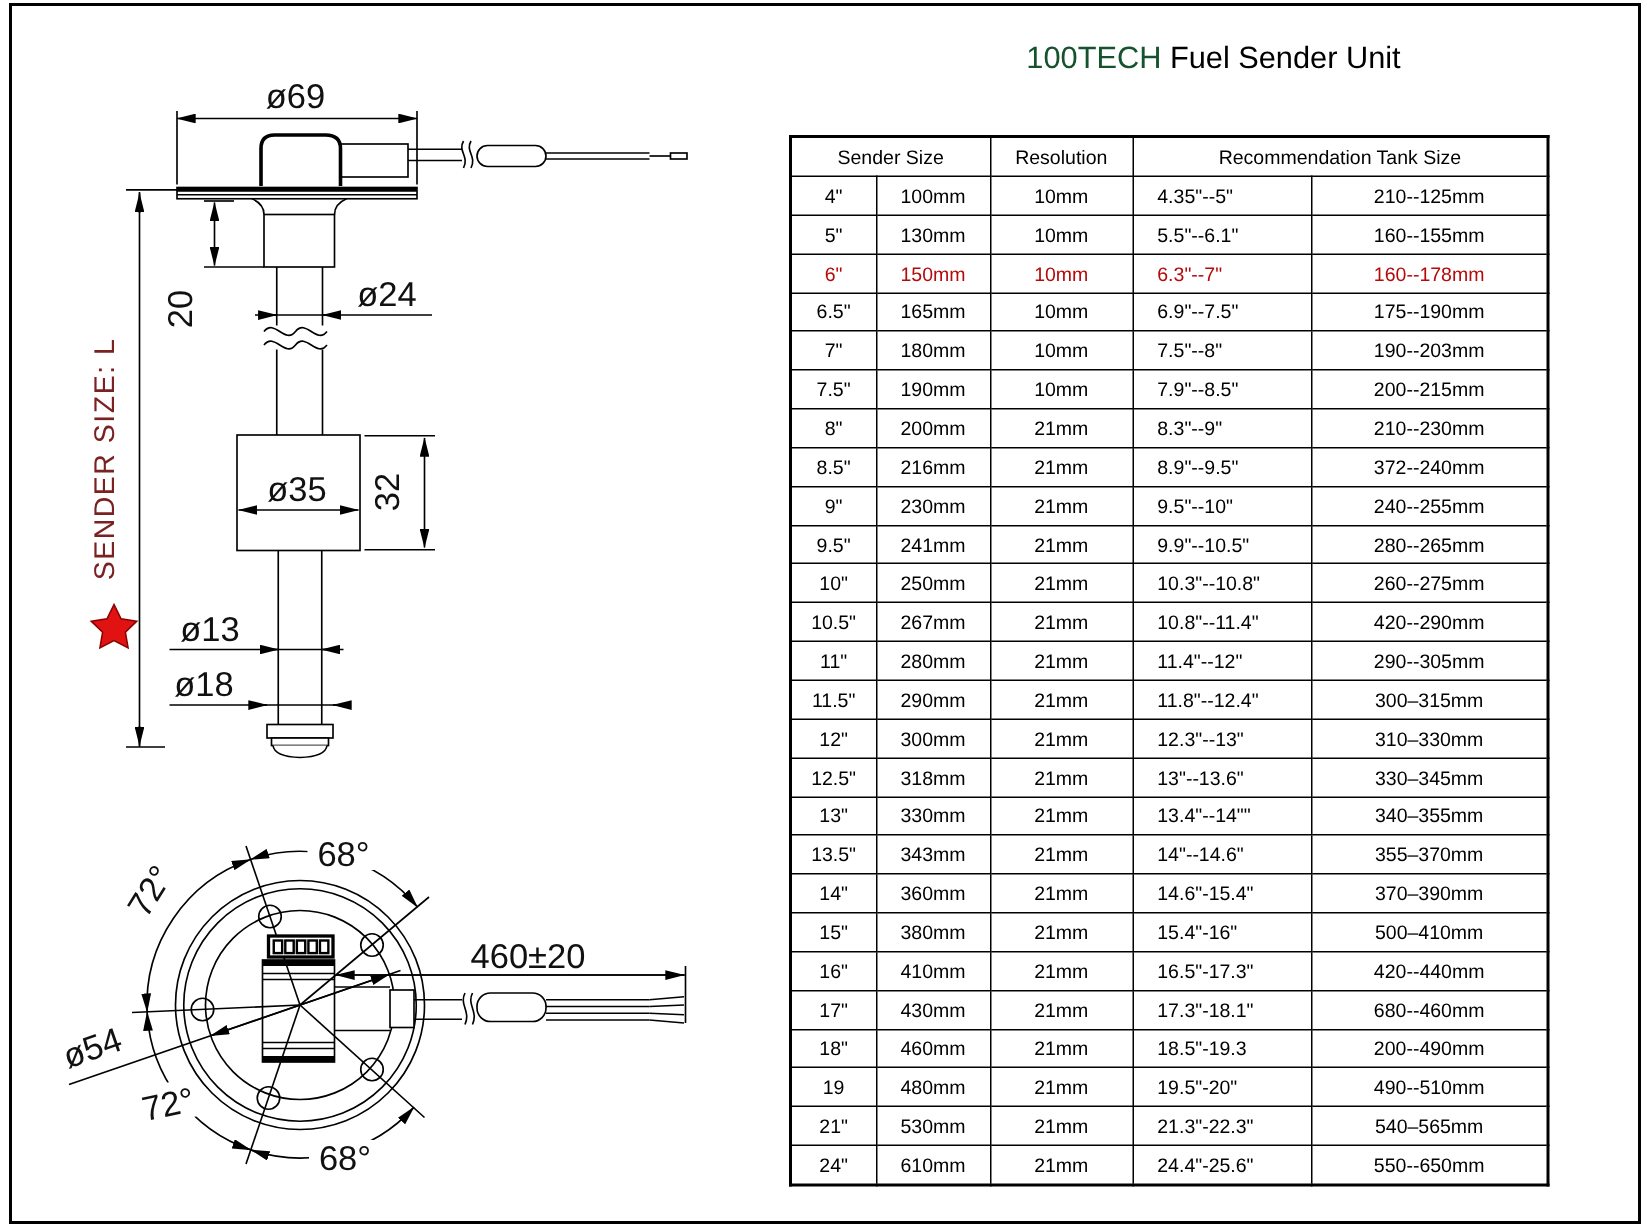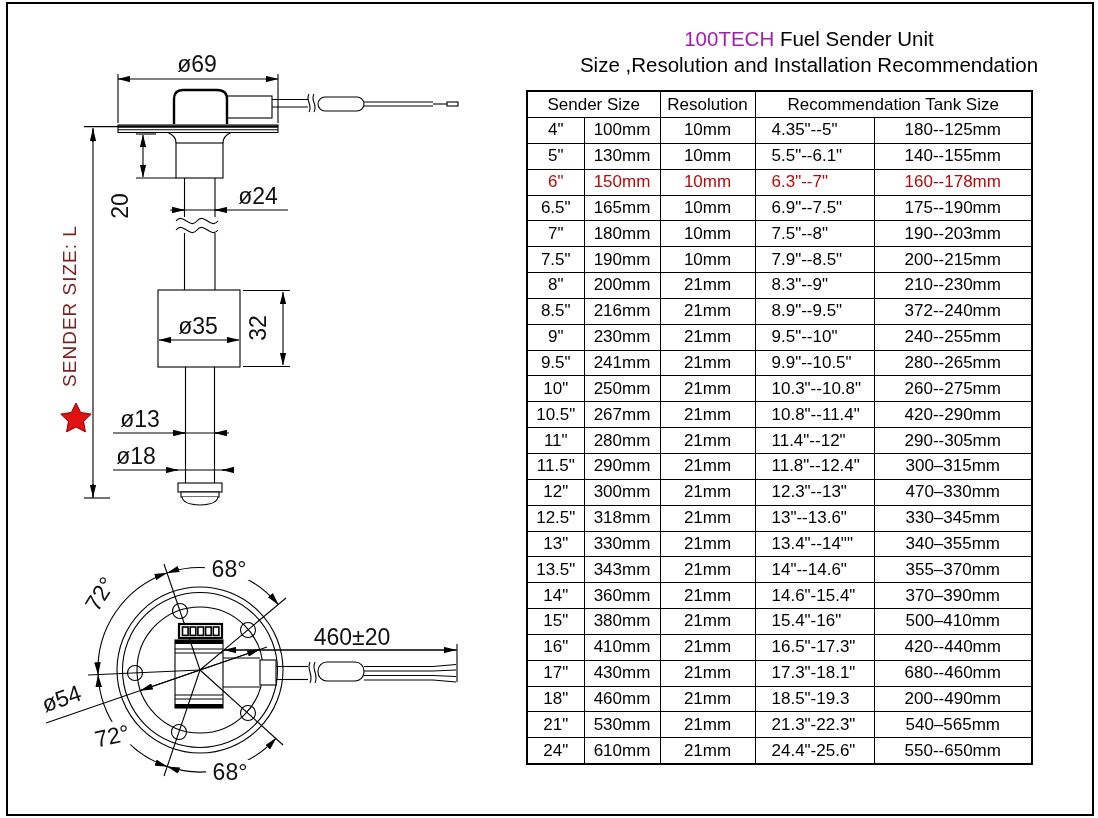--- a/index.html
+++ b/index.html
@@ -3,21 +3,21 @@
 <meta charset="utf-8">
 <style>
   html,body{margin:0;padding:0;width:1098px;height:818px;background:#fff;
     font-family:"Liberation Sans",sans-serif;overflow:hidden;position:relative;}
   .frame{position:absolute;left:6px;top:2px;right:4px;bottom:2px;
     border:2px solid #000;pointer-events:none;}
   .drawing{position:absolute;left:0;top:0;width:520px;height:818px;}
   .titleblock{position:absolute;left:526px;top:26px;width:566px;text-align:center;
     font-size:20.5px;line-height:26px;color:#000;white-space:nowrap;}
   .tbl{position:absolute;left:526px;top:90px;width:505px;border-collapse:collapse;
-    table-layout:fixed;font-size:17px;color:#000;border:2px solid #000;}
+    table-layout:fixed;font-size:13px;color:#000;border:2px solid #000;}
   .tbl th,.tbl td{border:1px solid #000;text-align:center;padding:0;
     font-weight:400;white-space:nowrap;overflow:hidden;}
   .tbl thead th{height:25px;}
   .tbl td{height:24.85px;}
   .tbl td.c3{text-align:left;padding-left:16px;}
   svg line,svg path,svg rect,svg circle{vector-effect:none;}
   .thin{stroke:#000;stroke-width:1.1;fill:none;}
   .thinw{stroke:#000;stroke-width:1.1;fill:#fff;}
   .bold{stroke:#000;stroke-width:2.4;fill:none;}
   .cad{font-family:"Liberation Sans",sans-serif;font-size:23px;fill:#111;}
@@ -213,23 +213,22 @@
       <text class="cad" x="112" y="744" text-anchor="middle">72°</text>
     </g>
     <rect x="206" y="760" width="48" height="24" fill="#fff"></rect>
     <text class="cad" x="230" y="780" text-anchor="middle">68°</text>
     <text class="cad" transform="rotate(-19 64 706)" x="64" y="706" text-anchor="middle">ø54</text>
   </g>
 </svg>
 
 <div class="titleblock">
   <div>
-    <span style="color: #a21caf;">100TECH</span><span> Fuel Sender Unit</span>
+    <span style="color: #14532d;">100TECH</span><span> Fuel Sender Unit</span>
   </div>
-  <div>Size ,Resolution and Installation Recommendation</div>
 </div>
 
 <table class="tbl">
   <colgroup>
     <col style="width:57px">
       <col style="width:76px">
       <col style="width:95px">
     <col style="width:119px">
       <col style="width:158px">
   </colgroup>
@@ -239,28 +238,28 @@
       <th>Resolution</th>
       <th colspan="2">Recommendation Tank Size</th>
     </tr>
   </thead>
   <tbody>
       <tr>
         <td class="c0">4"</td>
         <td class="c1">100mm</td>
         <td class="c2">10mm</td>
         <td class="c3">4.35"--5"</td>
-        <td class="c4">180--125mm</td>
+        <td class="c4">210--125mm</td>
       </tr>
       <tr>
         <td class="c0">5"</td>
         <td class="c1">130mm</td>
         <td class="c2">10mm</td>
         <td class="c3">5.5"--6.1"</td>
-        <td class="c4">140--155mm</td>
+        <td class="c4">160--155mm</td>
       </tr>
       <tr style="color: rgb(180, 10, 10);">
         <td class="c0">6"</td>
         <td class="c1">150mm</td>
         <td class="c2">10mm</td>
         <td class="c3">6.3"--7"</td>
         <td class="c4">160--178mm</td>
       </tr>
       <tr>
         <td class="c0">6.5"</td>
@@ -337,21 +336,21 @@
         <td class="c1">290mm</td>
         <td class="c2">21mm</td>
         <td class="c3">11.8"--12.4"</td>
         <td class="c4">300–315mm</td>
       </tr>
       <tr>
         <td class="c0">12"</td>
         <td class="c1">300mm</td>
         <td class="c2">21mm</td>
         <td class="c3">12.3"--13"</td>
-        <td class="c4">470–330mm</td>
+        <td class="c4">310–330mm</td>
       </tr>
       <tr>
         <td class="c0">12.5"</td>
         <td class="c1">318mm</td>
         <td class="c2">21mm</td>
         <td class="c3">13"--13.6"</td>
         <td class="c4">330–345mm</td>
       </tr>
       <tr>
         <td class="c0">13"</td>
@@ -396,20 +395,27 @@
         <td class="c4">680--460mm</td>
       </tr>
       <tr>
         <td class="c0">18"</td>
         <td class="c1">460mm</td>
         <td class="c2">21mm</td>
         <td class="c3">18.5"-19.3</td>
         <td class="c4">200--490mm</td>
       </tr>
       <tr>
+        <td class="c0">19</td>
+        <td class="c1">480mm</td>
+        <td class="c2">21mm</td>
+        <td class="c3">19.5"-20"</td>
+        <td class="c4">490--510mm</td>
+      </tr>
+      <tr>
         <td class="c0">21"</td>
         <td class="c1">530mm</td>
         <td class="c2">21mm</td>
         <td class="c3">21.3"-22.3"</td>
         <td class="c4">540–565mm</td>
       </tr>
       <tr>
         <td class="c0">24"</td>
         <td class="c1">610mm</td>
         <td class="c2">21mm</td>

